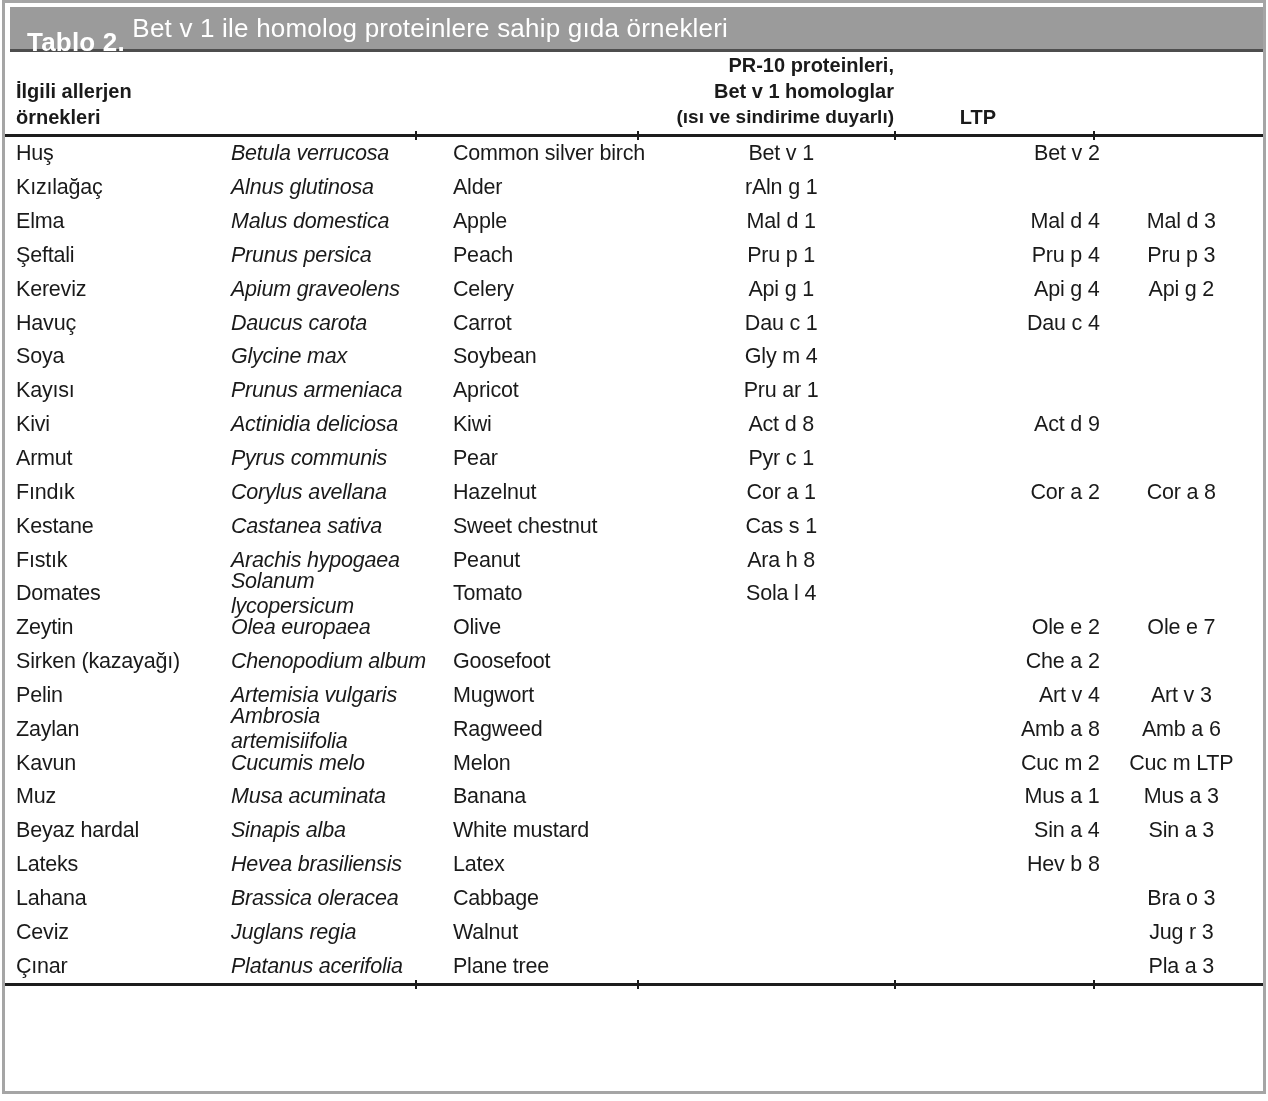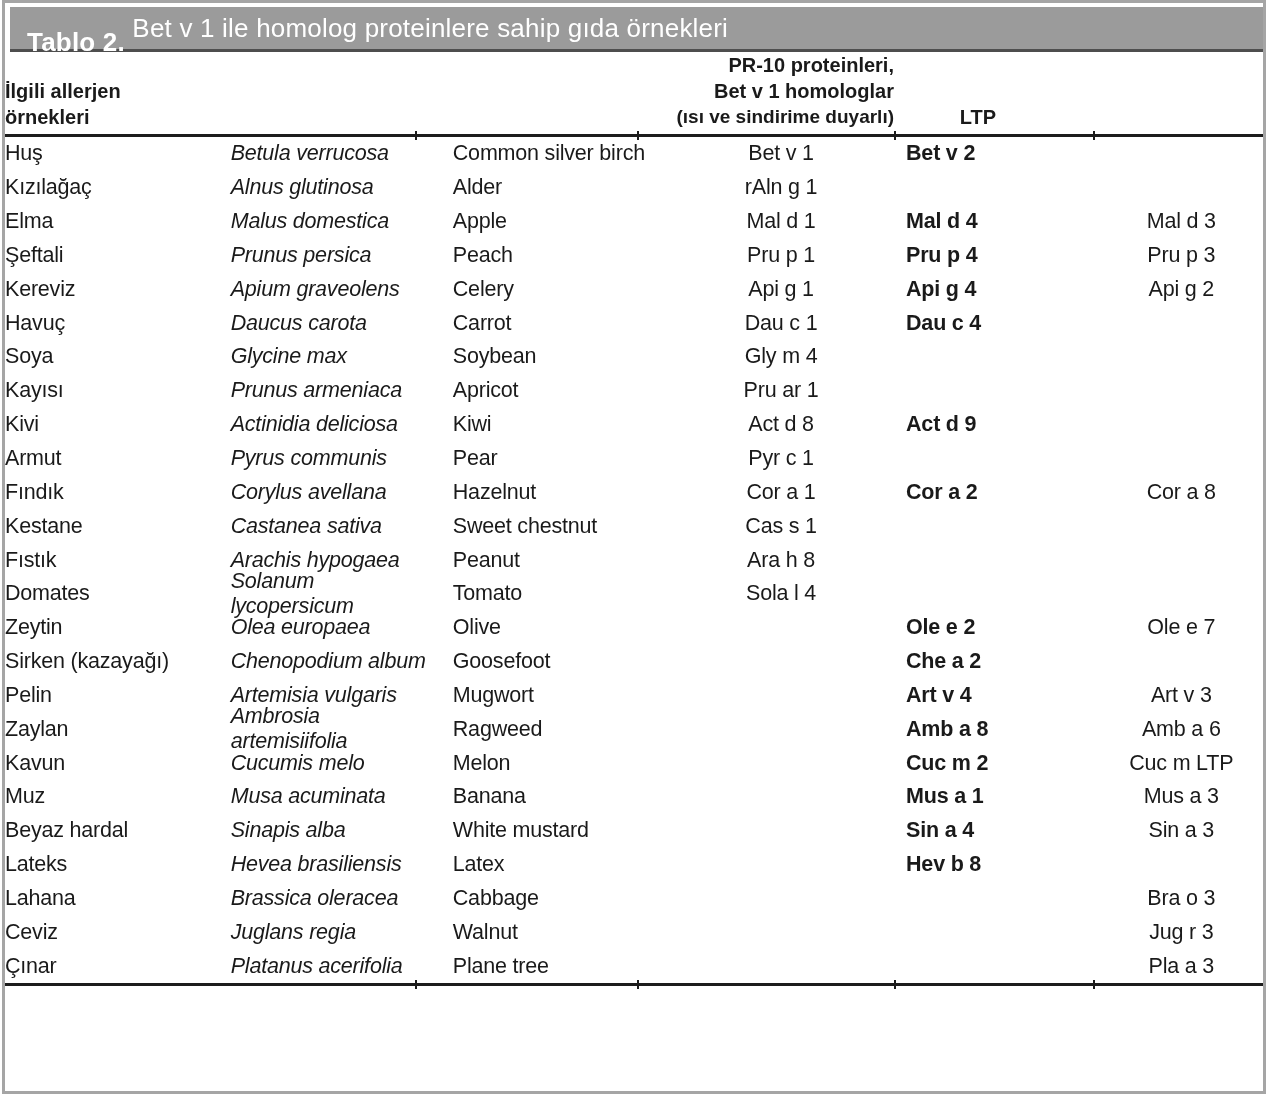--- a/index.html
+++ b/index.html
@@ -41,21 +41,21 @@
   .title-bar .t-num{font-weight:bold;margin-top:28px;}
   .col-headers{
     display:flex;
     align-items:flex-end;
     height:82px;
     padding-bottom:4px;
     font-weight:bold;
     font-size:20px;
     line-height:26px;
   }
-  .h-allergen{width:410px;padding-left:0;text-align:left;}
+  .h-allergen{width:410px;padding-left:11px;text-align:left;}
   .h-spacer{width:222px;}
   .h-pr10{width:257px;text-align:right;}
   .h-pr10 .small-line{font-size:19px;}
   .h-profilin{width:199px;text-align:center;}
   .h-ltp{width:168px;text-align:center;margin-top:32px;}
   .rule{
     position:relative;
     height:3px;
     background:var(--rule);
   }
@@ -66,25 +66,25 @@
   }
   .tick.t1{left:410px;} .tick.t2{left:632px;} .tick.t3{left:889px;} .tick.t4{left:1088px;}
   .tbody{}
   .row{
     display:flex;
     align-items:center;
     height:33.85px;
     font-size:21.5px;
     letter-spacing:-0.2px;
   }
-  .c-tr{width:195px;}
+  .c-tr{width:195px;padding-left:11px;}
   .c-latin{width:215px;font-style:italic;margin-left:36px;}
   .c-en{width:222px;padding-left:13px;}
   .c-pr10{width:257px;text-align:center;}
-  .c-prof{width:199px;text-align:left;font-weight:bold;}
+  .c-prof{width:199px;text-align:right;}
   .c-ltp{width:168px;text-align:center;}
 </style>
 </head>
 <body>
 
 <div class="page">
   <div class="frame">
 
     <div class="title-bar">
       <span class="t-num">Tablo 2.</span><span class="t-text"> Bet v 1 ile homolog proteinlere sahip gıda örnekleri</span>

